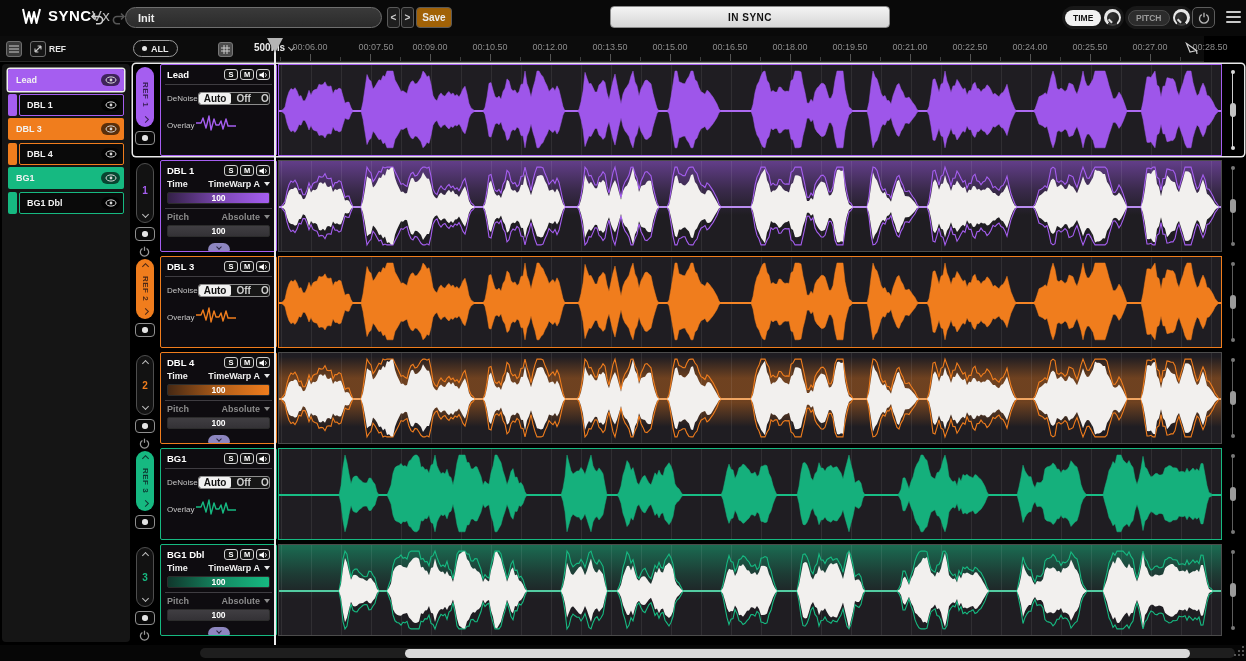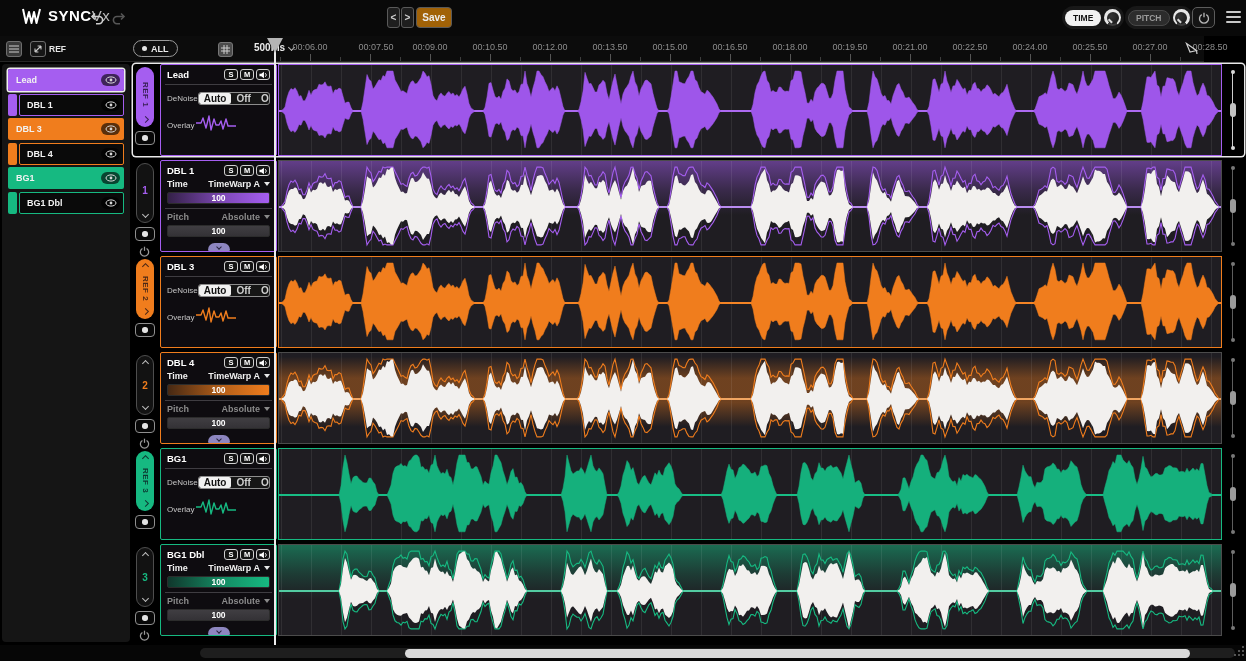--- a/index.html
+++ b/index.html
@@ -136,23 +136,29 @@
           <path d="M5 1.5 L2 4.5 L5 7.5" fill="none" stroke="#cfcfcf" stroke-width="1.6"></path>
           <path d="M2 4.5 H9 a3.6 3.6 0 0 1 0 7.2 H6" fill="none" stroke="#cfcfcf" stroke-width="1.6"></path>
         </svg>
     </button>
     <button class="iconbtn" style="left:110px;top:9px;width:18px;height:18px;">
       <svg width="14" height="13" viewBox="0 0 14 13">
           <path d="M9 1.5 L12 4.5 L9 7.5" fill="none" stroke="#565656" stroke-width="1.6"></path>
           <path d="M12 4.5 H5 a3.6 3.6 0 0 0 0 7.2 H8" fill="none" stroke="#565656" stroke-width="1.6"></path>
         </svg>
     </button>
+    <div class="preset">
+        <span>Init</span>
+      </div>
     <button class="navbtn" style="left:387px;">&lt;</button>
     <button class="navbtn" style="left:401px;">&gt;</button>
     <button class="savebtn">Save</button>
+    <div class="syncbar">
+        <span>IN SYNC</span>
+      </div>
     <div class="togglegrp" style="left:1062px;">
       <div class="togglepill on">TIME</div>
       <div class="knob"></div>
     </div>
     <div class="togglegrp" style="left:1125px;">
       <div class="togglepill off">PITCH</div>
       <div class="knob"></div>
     </div>
     <button class="pwrbtn">
       <svg width="12" height="12" viewBox="0 0 16 16">

